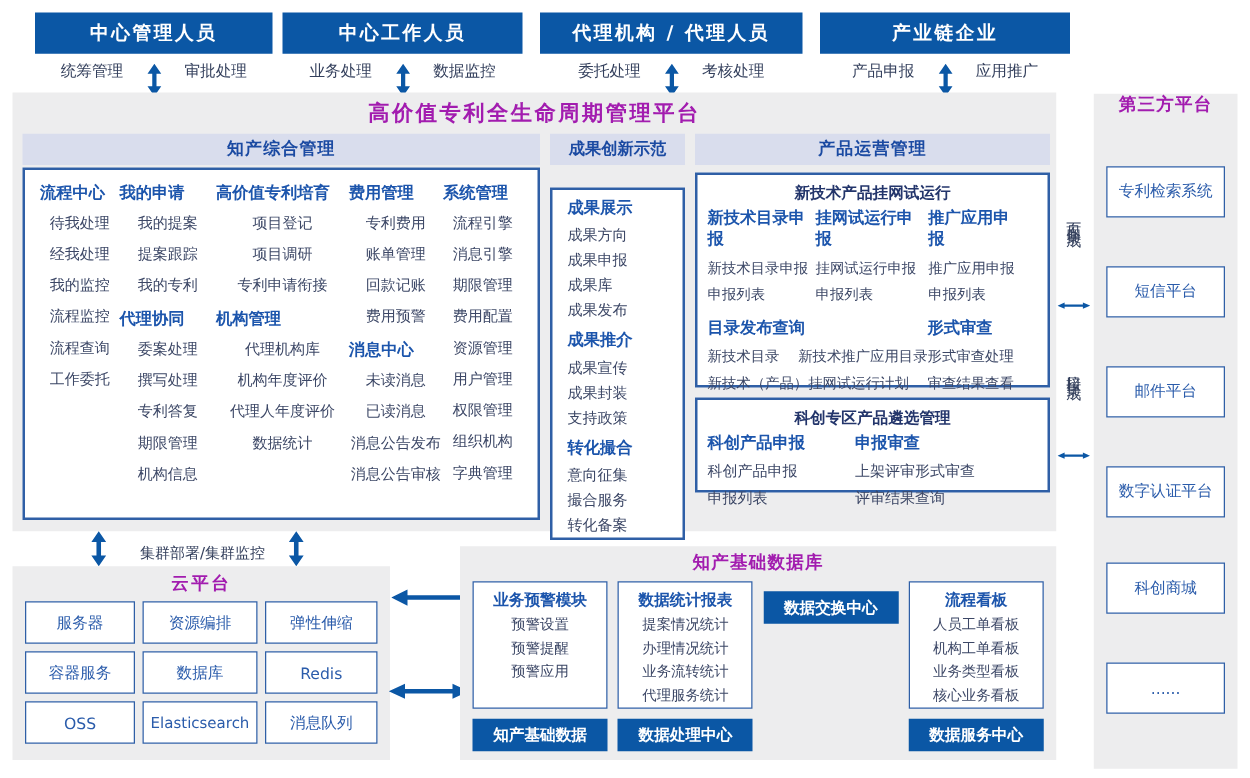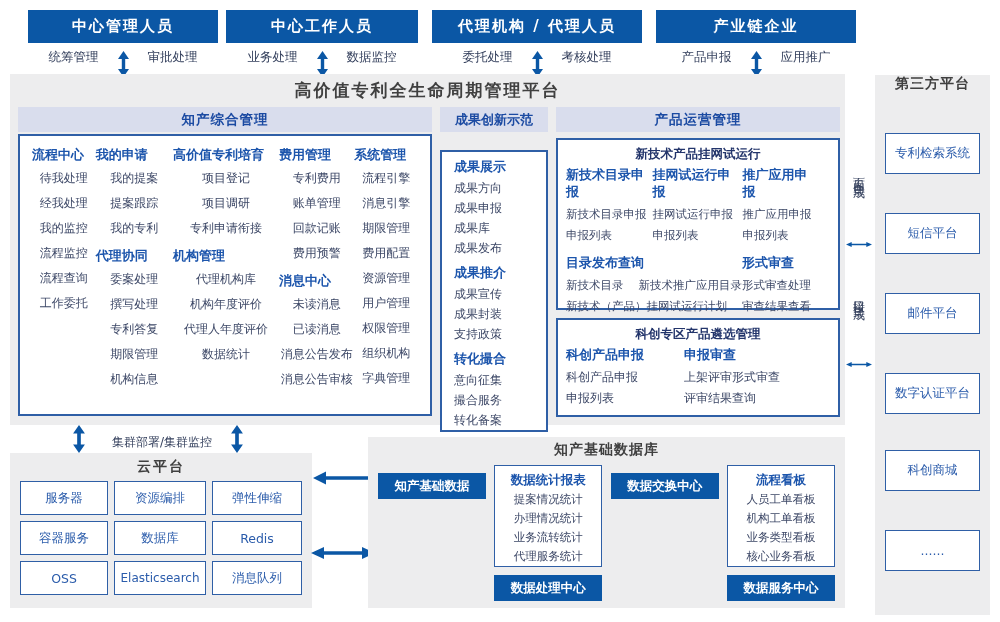--- a/index.html
+++ b/index.html
@@ -20,21 +20,21 @@
     letter-spacing: 2px;
   }
   .actor-labels {
     display: flex; align-items: center; justify-content: center;
     margin-top: 6px; gap: 18px; font-size: 12.5px; color: #333f5c;
   }
   .actor-labels svg { margin-bottom: -12px; }
 
   
   .panel { position: absolute; background: #ededee; }
-  .panel-title { text-align: center; font-weight: bold; color: #404040; }
+  .panel-title { text-align: center; font-weight: bold; color: #a21caf; }
   .sec-header {
     background: #d9dded; color: #1b4aa2; font-weight: bold; font-size: 13.5px;
     text-align: center; height: 25px; line-height: 25px; letter-spacing: 1px;
   }
   .wbox { background: #fff; border: 2px solid #2f5fa6; }
   .gtitle { font-weight: bold; color: #1c55ac; font-size: 13px; }
   .item { color: #3c4766; font-size: 12px; }
 
   
   .ipcols { display: flex; justify-content: space-between; padding: 8px 12px; }
@@ -237,21 +237,21 @@
           <div class="item" style="font-size:11.5px;">新技术（产品）挂网试运行计划</div>
         </div>
         <div style="width:76px;">
           <div class="gtitle">形式审查</div>
           <div class="item" style="font-size:11.5px;">形式审查处理</div>
           <div class="item" style="font-size:11.5px;">审查结果查看</div>
         </div>
       </div>
     </div>
 
-    <div class="wbox pbox" style="top:211px; width:284px; height:99px;">
+    <div class="wbox pbox" style="top:211px; width:284px; height:76px;">
       <div class="pbox-title">科创专区产品遴选管理</div>
       <div class="pcols">
         <div style="width:118px;">
           <div class="gtitle">科创产品申报</div>
           <div class="item">科创产品申报</div>
           <div class="item">申报列表</div>
         </div>
         <div style="width:130px;">
           <div class="gtitle">申报审查</div>
           <div class="item">上架评审形式审查</div>
@@ -306,20 +306,26 @@
     <path d="M0 7 L13 0.5 V5.2 H62 V8.8 H13 V13.5 Z" fill="#0b57a5"></path>
   </svg>
 <svg class="arrow abs" style="left:311px; top:546px;" width="64" height="14" viewBox="0 0 64 13">
     <path d="M0 6.5 L13 0.5 V4.7 H51 V0.5 L64 6.5 L51 12.5 V8.3 H13 V12.5 Z" fill="#0b57a5"></path>
   </svg>
 
 <div class="panel" style="left:368px; top:437px; width:477px; height:171px;">
   <div class="panel-title" style="font-size:14px; padding-top:4px; letter-spacing:1px;">知产基础数据库</div>
   <div class="dbmods">
     <div class="dbmod">
+      <div class="mbox">
+        <div class="mtitle">业务预警模块</div>
+        <div class="item">预警设置</div>
+        <div class="item">预警提醒</div>
+        <div class="item">预警应用</div>
+      </div>
       <div class="mfooter">知产基础数据</div>
     </div>
     <div class="dbmod">
       <div class="mbox">
         <div class="mtitle">数据统计报表</div>
         <div class="item">提案情况统计</div>
         <div class="item">办理情况统计</div>
         <div class="item">业务流转统计</div>
         <div class="item">代理服务统计</div>
       </div>

